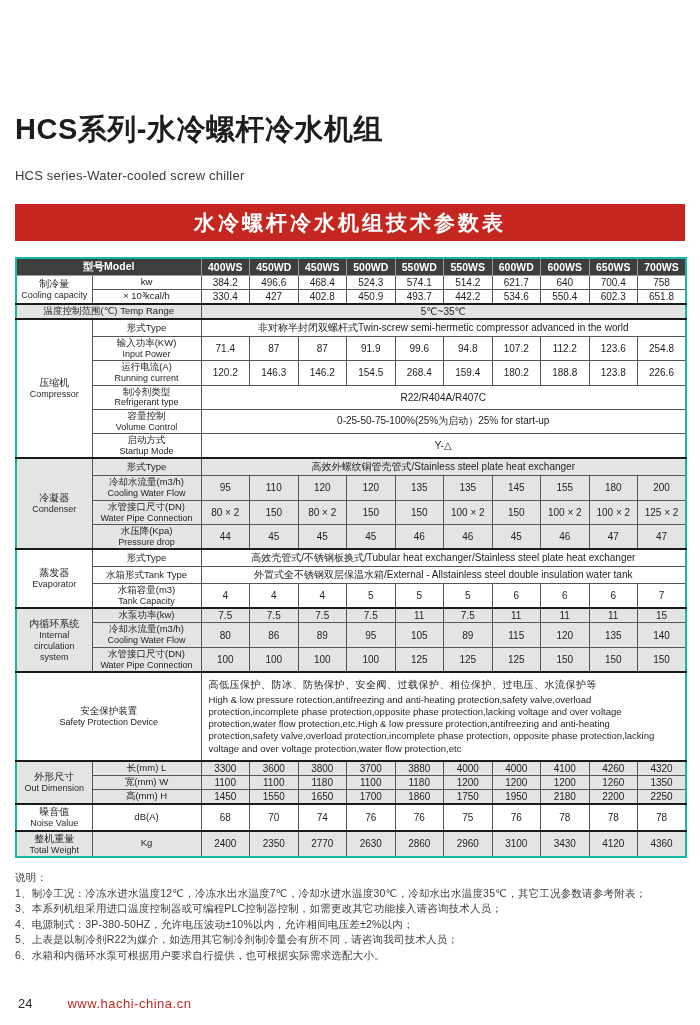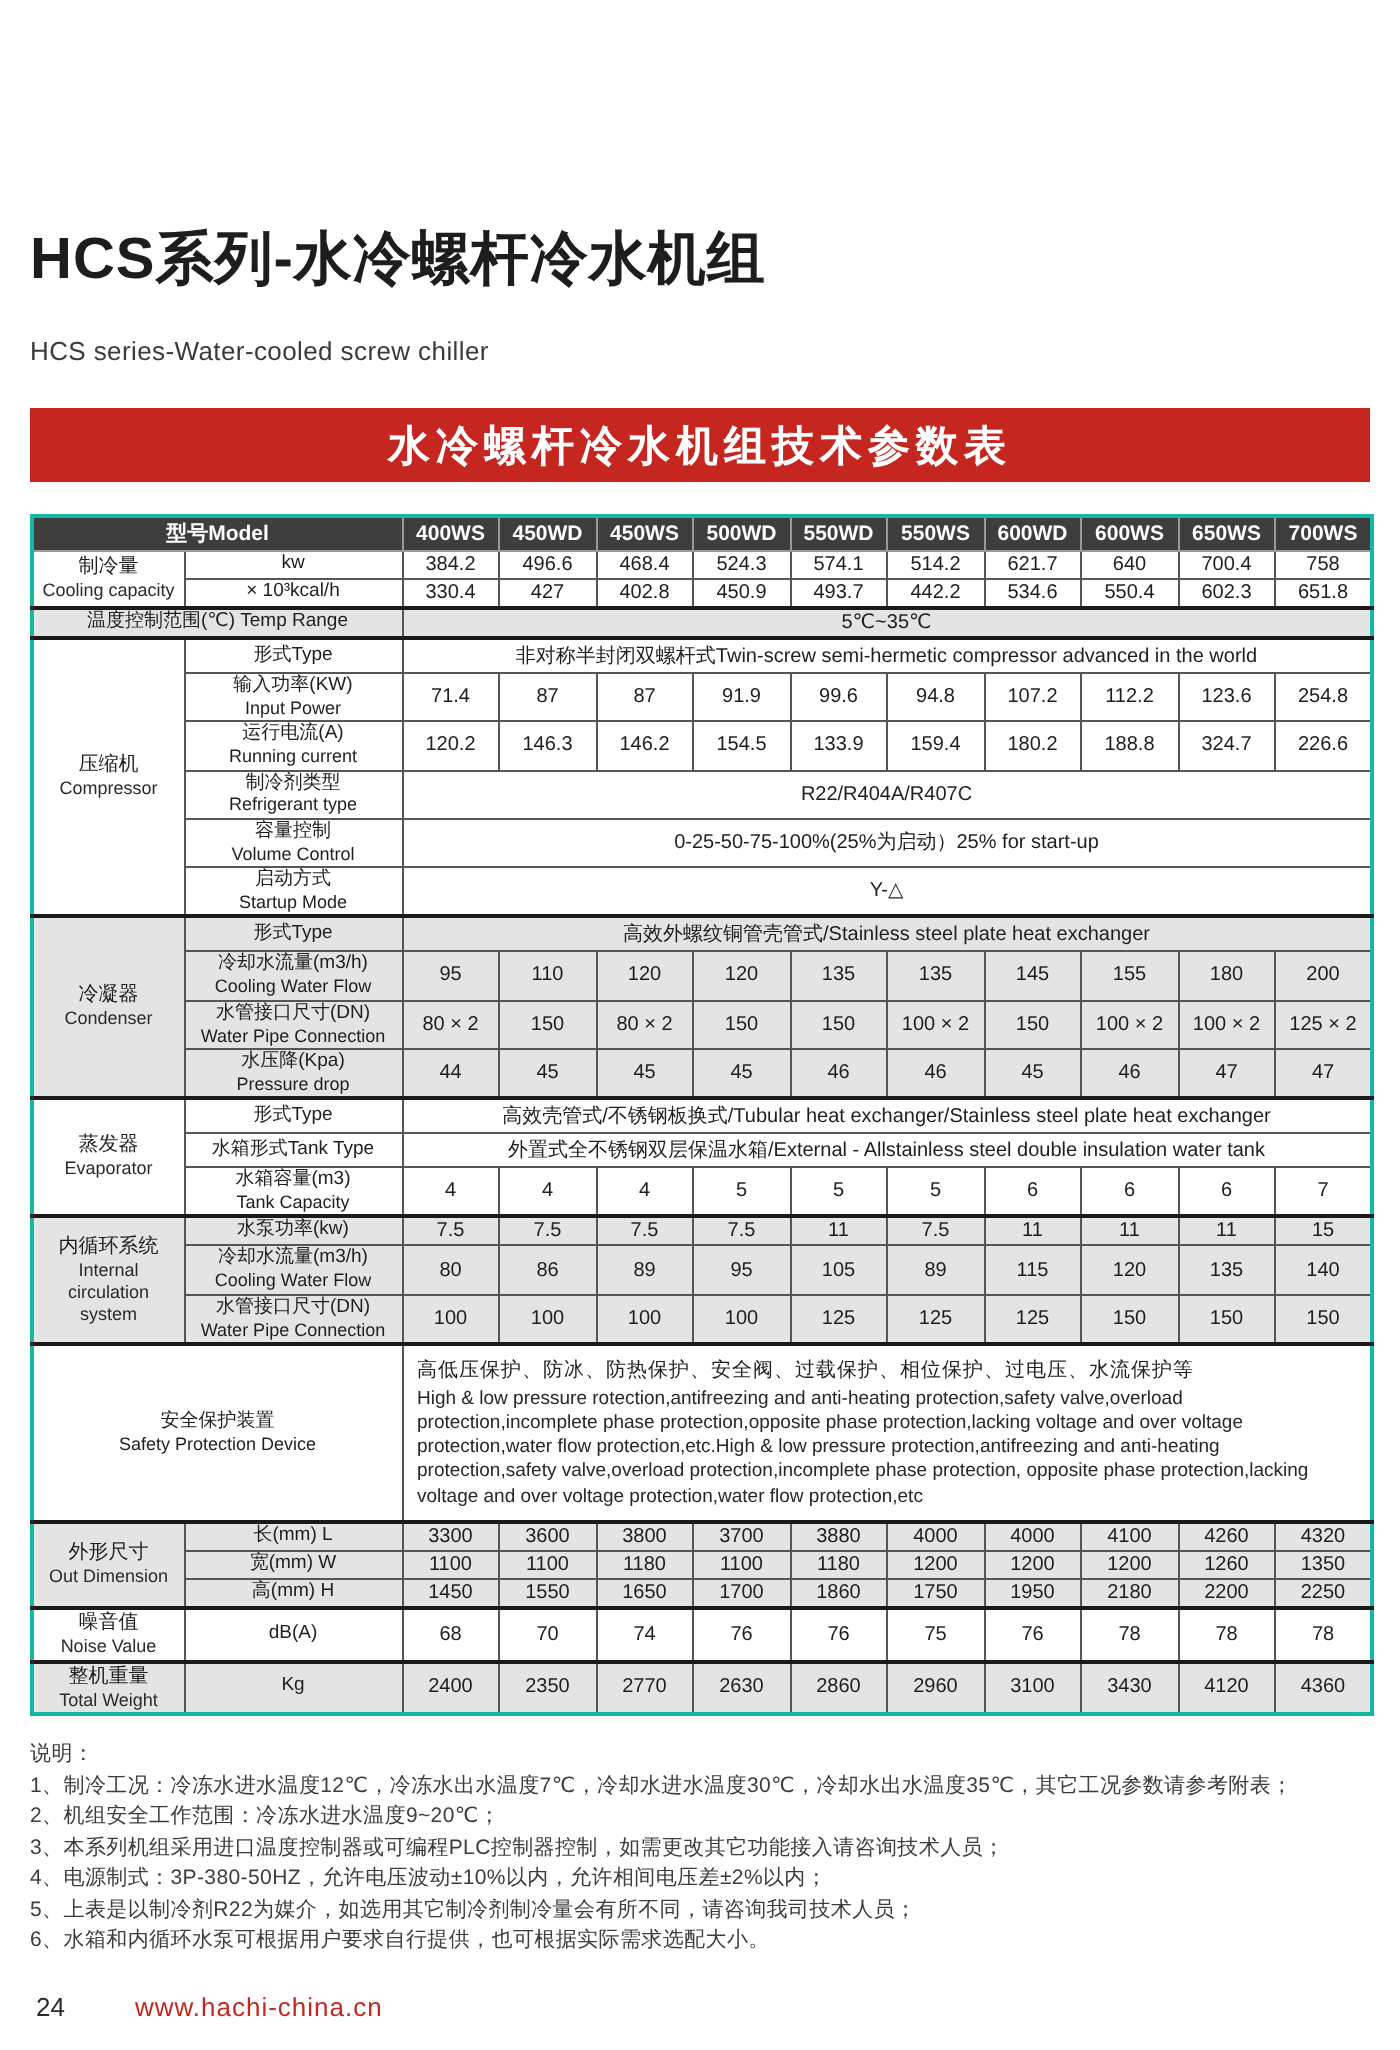--- a/index.html
+++ b/index.html
@@ -149,25 +149,25 @@
         </tr>
         <tr>
           <td class="rowlab">
             <div class="lab-zh">运行电流(A)</div>
             <div class="lab-en">Running current</div>
           </td>
           <td class="val">120.2</td>
           <td class="val">146.3</td>
           <td class="val">146.2</td>
           <td class="val">154.5</td>
-          <td class="val">133.9</td>
+          <td class="val">268.4</td>
           <td class="val">159.4</td>
           <td class="val">180.2</td>
           <td class="val">188.8</td>
-          <td class="val">324.7</td>
+          <td class="val">123.8</td>
           <td class="val">226.6</td>
         </tr>
         <tr>
           <td class="rowlab">
             <div class="lab-zh">制冷剂类型</div>
             <div class="lab-en">Refrigerant type</div>
           </td>
           <td class="spanval" colspan="10">R22/R404A/R407C</td>
         </tr>
         <tr>
@@ -422,21 +422,20 @@
           <td class="val">4120</td>
           <td class="val">4360</td>
         </tr>
       </tbody>
   </table>
 
   <div class="notes">
     <div>说明：</div>
     <div>
         <div class="note">1、制冷工况：冷冻水进水温度12℃，冷冻水出水温度7℃，冷却水进水温度30℃，冷却水出水温度35℃，其它工况参数请参考附表；</div>
-        <div class="note">2、机组安全工作范围：冷冻水进水温度9~20℃；</div>
         <div class="note">3、本系列机组采用进口温度控制器或可编程PLC控制器控制，如需更改其它功能接入请咨询技术人员；</div>
         <div class="note">4、电源制式：3P-380-50HZ，允许电压波动±10%以内，允许相间电压差±2%以内；</div>
         <div class="note">5、上表是以制冷剂R22为媒介，如选用其它制冷剂制冷量会有所不同，请咨询我司技术人员；</div>
         <div class="note">6、水箱和内循环水泵可根据用户要求自行提供，也可根据实际需求选配大小。</div>
       </div>
   </div>
 </div>
 
 <div class="footer">
   <span class="pnum">24</span>

